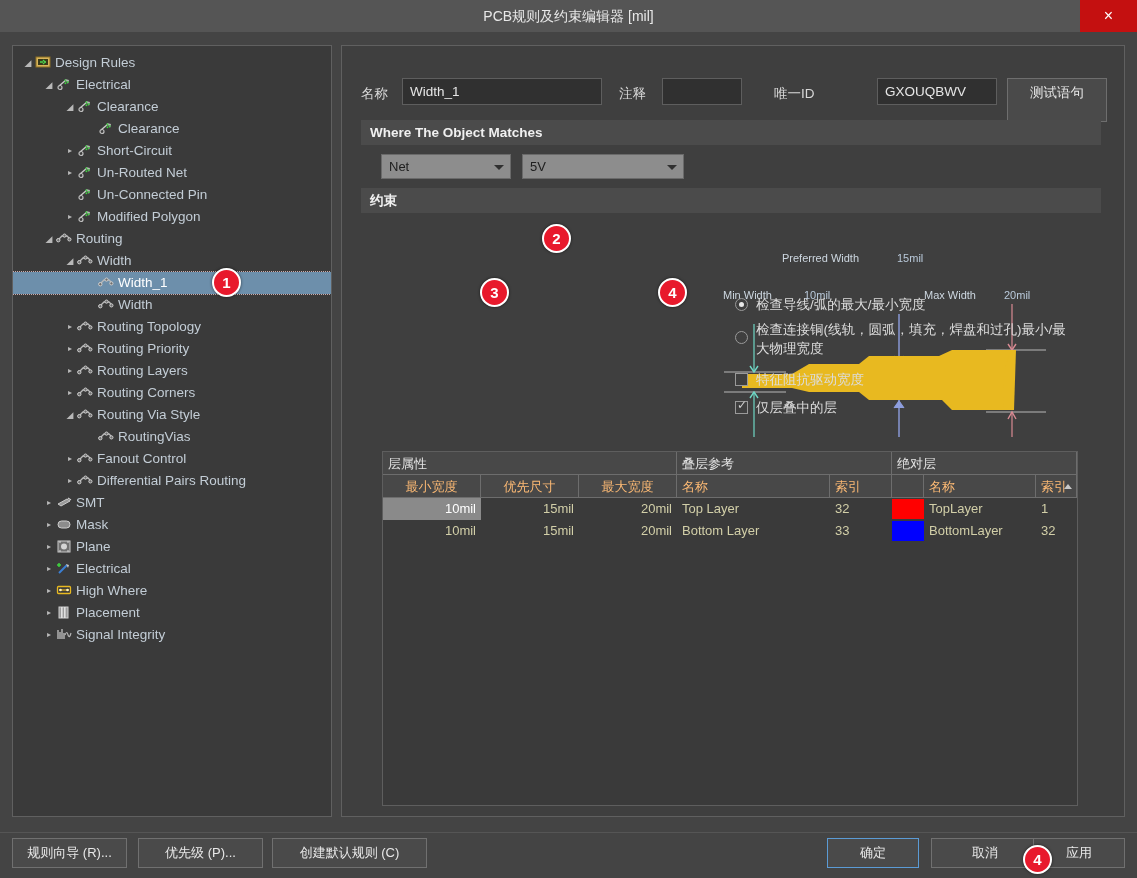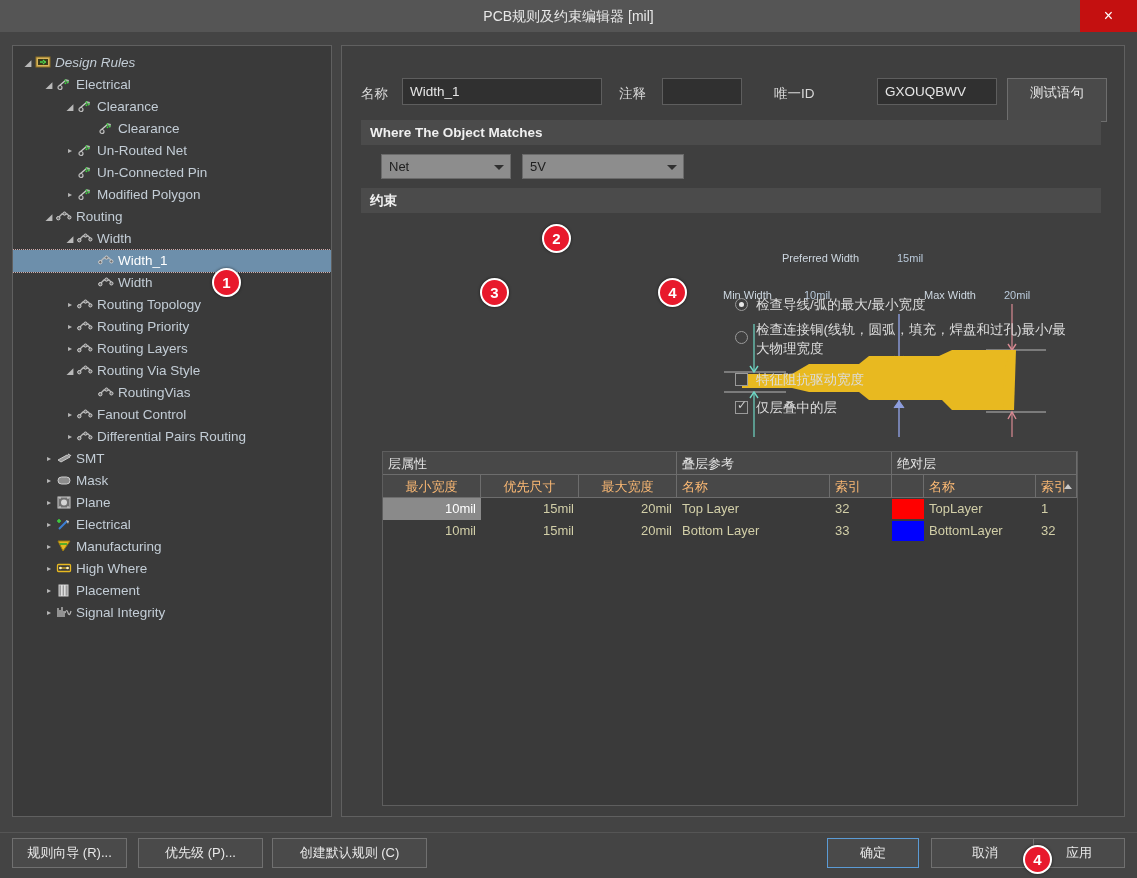--- a/index.html
+++ b/index.html
@@ -178,21 +178,21 @@
 
 <div class="titlebar">
   <div class="titlebar-text">PCB规则及约束编辑器 [mil]</div>
   <div class="close-btn">×</div>
 </div>
 
 <div class="body-area">
 
   <div class="tree-panel">
     <div class="tree-inner" id="tree-inner">
-        <div class="tree-row" style="padding-left: 8px; font-style: italic;"><span class="twisty" style="font-size: 9px;">◢</span><span class="tree-ico"><svg width="16" height="14" viewBox="0 0 16 14">
+        <div class="tree-row" style="padding-left: 8px;"><span class="twisty" style="font-size: 9px;">◢</span><span class="tree-ico"><svg width="16" height="14" viewBox="0 0 16 14">
               <rect x="1" y="2" width="14" height="10" fill="#d9b45b" stroke="#8a6e24"></rect>
               <rect x="3" y="4" width="10" height="6" fill="#3a3a1a"></rect>
               <path d="M5,7 h3 M8,5 l2,2 l-2,2" stroke="#4fd44f" fill="none" stroke-width="1.3"></path>
               <path d="M11,7 h-1" stroke="#4fd44f" stroke-width="1.3"></path>
             </svg></span><span class="tree-label">Design Rules</span></div>
         <div class="tree-row" style="padding-left: 29px;"><span class="twisty" style="font-size: 9px;">◢</span><span class="tree-ico"><svg width="16" height="14" viewBox="0 0 16 14">
               <path d="M3,9 L10,3" stroke="#c9c9c9" stroke-width="1.4" fill="none"></path>
               <path d="M9,2 l4,1 l-1,4 z" fill="#b5b5b5"></path>
               <circle cx="4" cy="10.5" r="2" fill="none" stroke="#c0c0c0" stroke-width="1.2"></circle>
               <rect x="8.5" y="2.5" width="1.7" height="1.7" fill="#3fd23f"></rect>
@@ -215,20 +215,28 @@
               <rect x="10.8" y="4.2" width="1.7" height="1.7" fill="#3fd23f"></rect>
               <rect x="8.6" y="5.4" width="1.7" height="1.7" fill="#3fd23f"></rect>
             </svg></span><span class="tree-label">Clearance</span></div>
         <div class="tree-row" style="padding-left: 50px;"><span class="twisty">▸</span><span class="tree-ico"><svg width="16" height="14" viewBox="0 0 16 14">
               <path d="M3,9 L10,3" stroke="#c9c9c9" stroke-width="1.4" fill="none"></path>
               <path d="M9,2 l4,1 l-1,4 z" fill="#b5b5b5"></path>
               <circle cx="4" cy="10.5" r="2" fill="none" stroke="#c0c0c0" stroke-width="1.2"></circle>
               <rect x="8.5" y="2.5" width="1.7" height="1.7" fill="#3fd23f"></rect>
               <rect x="10.8" y="4.2" width="1.7" height="1.7" fill="#3fd23f"></rect>
               <rect x="8.6" y="5.4" width="1.7" height="1.7" fill="#3fd23f"></rect>
+            </svg></span><span class="tree-label">Short-Circuit</span></div>
+        <div class="tree-row" style="padding-left: 50px;"><span class="twisty">▸</span><span class="tree-ico"><svg width="16" height="14" viewBox="0 0 16 14">
+              <path d="M3,9 L10,3" stroke="#c9c9c9" stroke-width="1.4" fill="none"></path>
+              <path d="M9,2 l4,1 l-1,4 z" fill="#b5b5b5"></path>
+              <circle cx="4" cy="10.5" r="2" fill="none" stroke="#c0c0c0" stroke-width="1.2"></circle>
+              <rect x="8.5" y="2.5" width="1.7" height="1.7" fill="#3fd23f"></rect>
+              <rect x="10.8" y="4.2" width="1.7" height="1.7" fill="#3fd23f"></rect>
+              <rect x="8.6" y="5.4" width="1.7" height="1.7" fill="#3fd23f"></rect>
             </svg></span><span class="tree-label">Un-Routed Net</span></div>
         <div class="tree-row" style="padding-left: 50px;"><span class="twisty none">&nbsp;</span><span class="tree-ico"><svg width="16" height="14" viewBox="0 0 16 14">
               <path d="M3,9 L10,3" stroke="#c9c9c9" stroke-width="1.4" fill="none"></path>
               <path d="M9,2 l4,1 l-1,4 z" fill="#b5b5b5"></path>
               <circle cx="4" cy="10.5" r="2" fill="none" stroke="#c0c0c0" stroke-width="1.2"></circle>
               <rect x="8.5" y="2.5" width="1.7" height="1.7" fill="#3fd23f"></rect>
               <rect x="10.8" y="4.2" width="1.7" height="1.7" fill="#3fd23f"></rect>
               <rect x="8.6" y="5.4" width="1.7" height="1.7" fill="#3fd23f"></rect>
             </svg></span><span class="tree-label">Un-Connected Pin</span></div>
         <div class="tree-row" style="padding-left: 50px;"><span class="twisty">▸</span><span class="tree-ico"><svg width="16" height="14" viewBox="0 0 16 14">
@@ -274,20 +282,26 @@
               <circle cx="2.3" cy="9.2" r="1.7" fill="#6e6e6e" stroke="#d0d0d0"></circle>
               <circle cx="8.5" cy="4.6" r="1.6" fill="#6e6e6e" stroke="#d0d0d0"></circle>
               <circle cx="13.4" cy="8.4" r="1.6" fill="#6e6e6e" stroke="#d0d0d0"></circle>
             </svg></span><span class="tree-label">Routing Priority</span></div>
         <div class="tree-row" style="padding-left: 50px;"><span class="twisty">▸</span><span class="tree-ico"><svg width="16" height="14" viewBox="0 0 16 14">
               <path d="M2,9 L6,5 L11,5 L14,8" stroke="#b9b9b9" stroke-width="1.3" fill="none"></path>
               <circle cx="2.3" cy="9.2" r="1.7" fill="#6e6e6e" stroke="#d0d0d0"></circle>
               <circle cx="8.5" cy="4.6" r="1.6" fill="#6e6e6e" stroke="#d0d0d0"></circle>
               <circle cx="13.4" cy="8.4" r="1.6" fill="#6e6e6e" stroke="#d0d0d0"></circle>
             </svg></span><span class="tree-label">Routing Layers</span></div>
+        <div class="tree-row" style="padding-left: 50px;"><span class="twisty">▸</span><span class="tree-ico"><svg width="16" height="14" viewBox="0 0 16 14">
+              <path d="M2,9 L6,5 L11,5 L14,8" stroke="#b9b9b9" stroke-width="1.3" fill="none"></path>
+              <circle cx="2.3" cy="9.2" r="1.7" fill="#6e6e6e" stroke="#d0d0d0"></circle>
+              <circle cx="8.5" cy="4.6" r="1.6" fill="#6e6e6e" stroke="#d0d0d0"></circle>
+              <circle cx="13.4" cy="8.4" r="1.6" fill="#6e6e6e" stroke="#d0d0d0"></circle>
+            </svg></span><span class="tree-label">Routing Corners</span></div>
         <div class="tree-row" style="padding-left: 50px;"><span class="twisty" style="font-size: 9px;">◢</span><span class="tree-ico"><svg width="16" height="14" viewBox="0 0 16 14">
               <path d="M2,9 L6,5 L11,5 L14,8" stroke="#b9b9b9" stroke-width="1.3" fill="none"></path>
               <circle cx="2.3" cy="9.2" r="1.7" fill="#6e6e6e" stroke="#d0d0d0"></circle>
               <circle cx="8.5" cy="4.6" r="1.6" fill="#6e6e6e" stroke="#d0d0d0"></circle>
               <circle cx="13.4" cy="8.4" r="1.6" fill="#6e6e6e" stroke="#d0d0d0"></circle>
             </svg></span><span class="tree-label">Routing Via Style</span></div>
         <div class="tree-row" style="padding-left: 71px;"><span class="twisty none">&nbsp;</span><span class="tree-ico"><svg width="16" height="14" viewBox="0 0 16 14">
               <path d="M2,9 L6,5 L11,5 L14,8" stroke="#b9b9b9" stroke-width="1.3" fill="none"></path>
               <circle cx="2.3" cy="9.2" r="1.7" fill="#6e6e6e" stroke="#d0d0d0"></circle>
               <circle cx="8.5" cy="4.6" r="1.6" fill="#6e6e6e" stroke="#d0d0d0"></circle>
@@ -315,24 +329,20 @@
         <div class="tree-row" style="padding-left: 29px;"><span class="twisty">▸</span><span class="tree-ico"><svg width="16" height="14" viewBox="0 0 16 14">
               <rect x="2" y="2" width="12" height="11" fill="#707070" stroke="#c9c9c9"></rect>
               <circle cx="8" cy="7.5" r="3" fill="#d4d4d4"></circle>
               <path d="M3,3 l2,0 M11,3 l2,0 M3,12 l2,0 M11,12 l2,0" stroke="#d8d8d8"></path>
             </svg></span><span class="tree-label">Plane</span></div>
         <div class="tree-row" style="padding-left: 29px;"><span class="twisty">▸</span><span class="tree-ico"><svg width="16" height="14" viewBox="0 0 16 14">
               <path d="M3,2 v4 M1,4 h4" stroke="#3fd23f" stroke-width="1.5"></path>
               <path d="M3,12 L11,4" stroke="#3b7fd4" stroke-width="2"></path>
               <path d="M10,3 l3,1 l-1,3 z" fill="#c7c7c7"></path>
             </svg></span><span class="tree-label">Electrical</span></div>
-        <div class="tree-row" style="padding-left: 29px;"><span class="twisty">▸</span><span class="tree-ico"><svg width="16" height="14" viewBox="0 0 16 14">
-              <path d="M2,2 L14,2 L7,12 Z" fill="#e8b920" stroke="#9a7a10"></path>
-              <path d="M4,5 L11,5" stroke="#2fa82f" stroke-width="1.6"></path>
-            </svg></span><span class="tree-label">Manufacturing</span></div>
         <div class="tree-row" style="padding-left: 29px;"><span class="twisty">▸</span><span class="tree-ico"><svg width="16" height="14" viewBox="0 0 16 14">
               <rect x="1.5" y="3.5" width="13" height="7" rx="1" fill="none" stroke="#e8b920" stroke-width="1.3"></rect>
               <path d="M3,7 L13,7" stroke="#e8b920" stroke-width="1.2"></path>
               <circle cx="4.5" cy="7" r="1.3" fill="#fff3c0"></circle>
               <circle cx="11.5" cy="7" r="1.3" fill="#fff3c0"></circle>
             </svg></span><span class="tree-label">High Where</span></div>
         <div class="tree-row" style="padding-left: 29px;"><span class="twisty">▸</span><span class="tree-ico"><svg width="16" height="14" viewBox="0 0 16 14">
               <rect x="3" y="2" width="9" height="11" fill="#9b9b9b" stroke="#d0d0d0"></rect>
               <rect x="5" y="2" width="1.6" height="11" fill="#e0e0e0"></rect>
               <rect x="8" y="2" width="1.6" height="11" fill="#e0e0e0"></rect>

